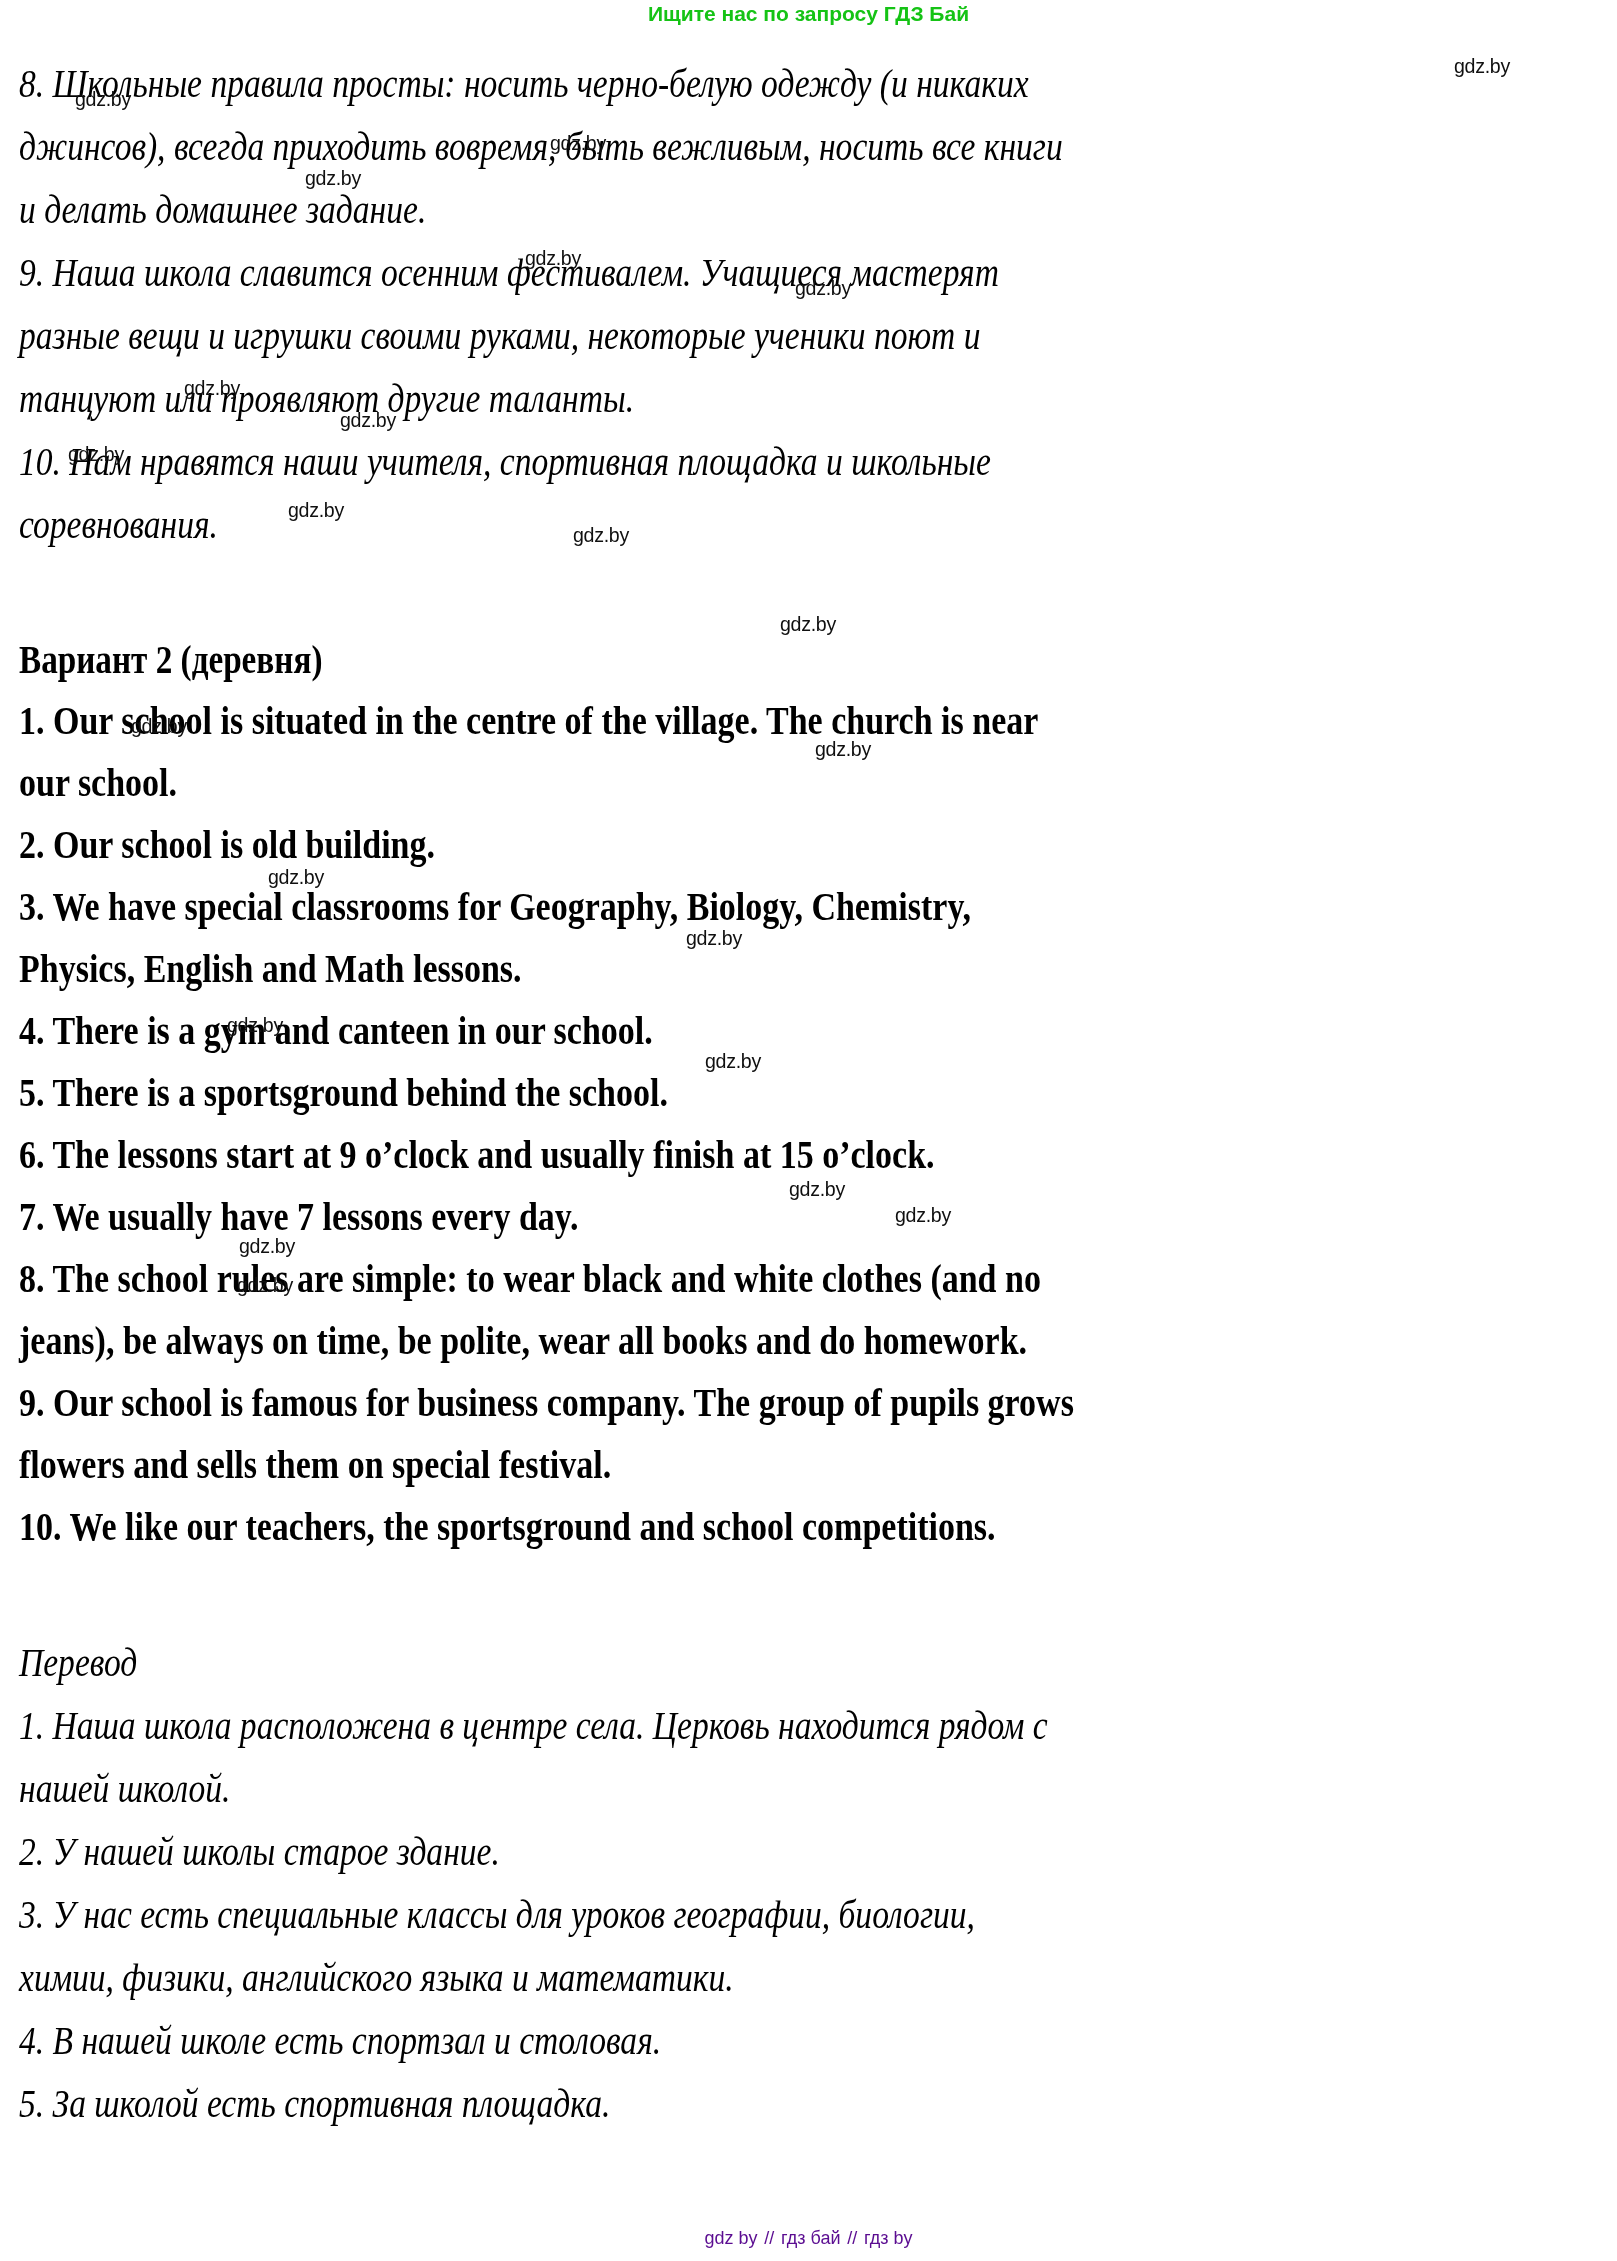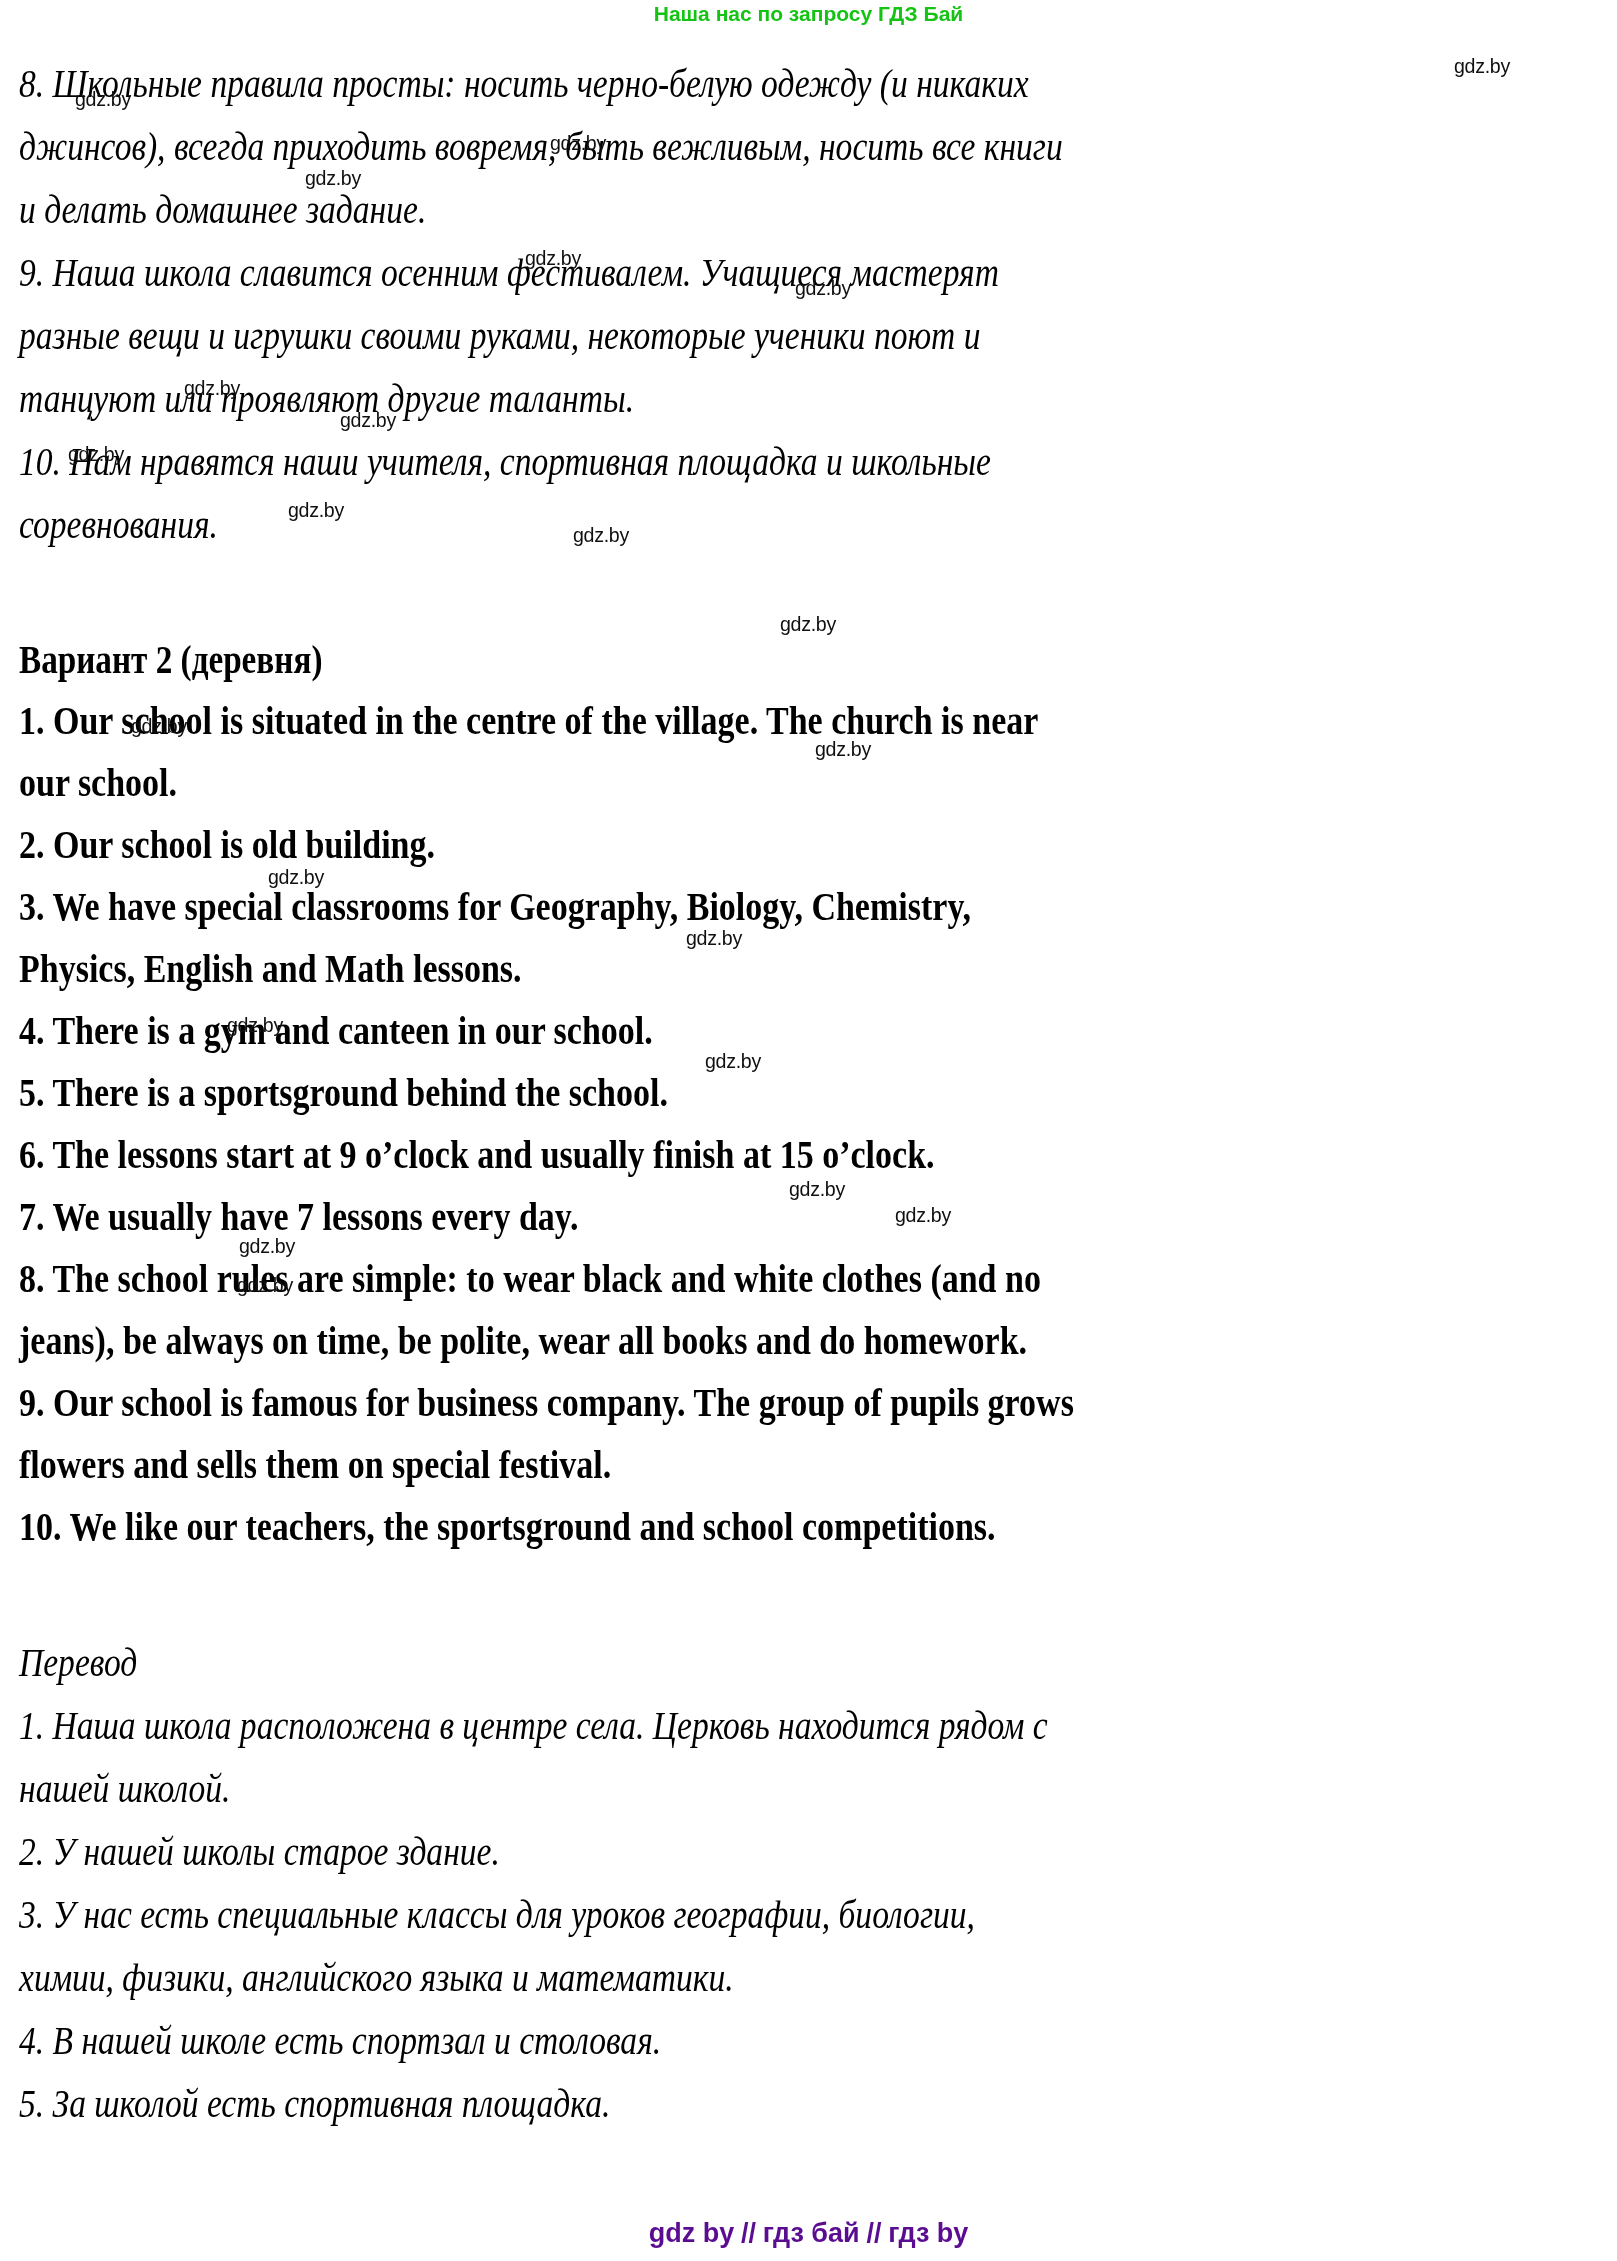--- a/index.html
+++ b/index.html
@@ -106,31 +106,31 @@
   }
 
   
   #footer-links {
     position: absolute;
     bottom: 12px;
     left: 0;
     width: 100%;
     text-align: center;
     font-family: "Liberation Sans", sans-serif;
-    font-size: 27px;
-    font-weight: bold;
+    font-size: 18px;
+    font-weight: normal;
     color: #5b0d91;
     white-space: nowrap;
   }
   #footer-links span { padding: 0 3.4px; }
 </style>
 </head>
 <body>
 
-<div id="promo-banner">Наша нас по запросу ГДЗ Бай</div>
+<div id="promo-banner">Ищите нас по запросу ГДЗ Бай</div>
 
 <div id="content">
 
   <div>
     <p class="ru">8. Школьные правила просты: носить черно-белую одежду (и никаких</p>
     <p class="ru">джинсов), всегда приходить вовремя, быть вежливым, носить все книги</p>
     <p class="ru">и делать домашнее задание.</p>
     <p class="ru">9. Наша школа славится осенним фестивалем. Учащиеся мастерят</p>
     <p class="ru">разные вещи и игрушки своими руками, некоторые ученики поют и</p>
     <p class="ru">танцуют или проявляют другие таланты.</p>

